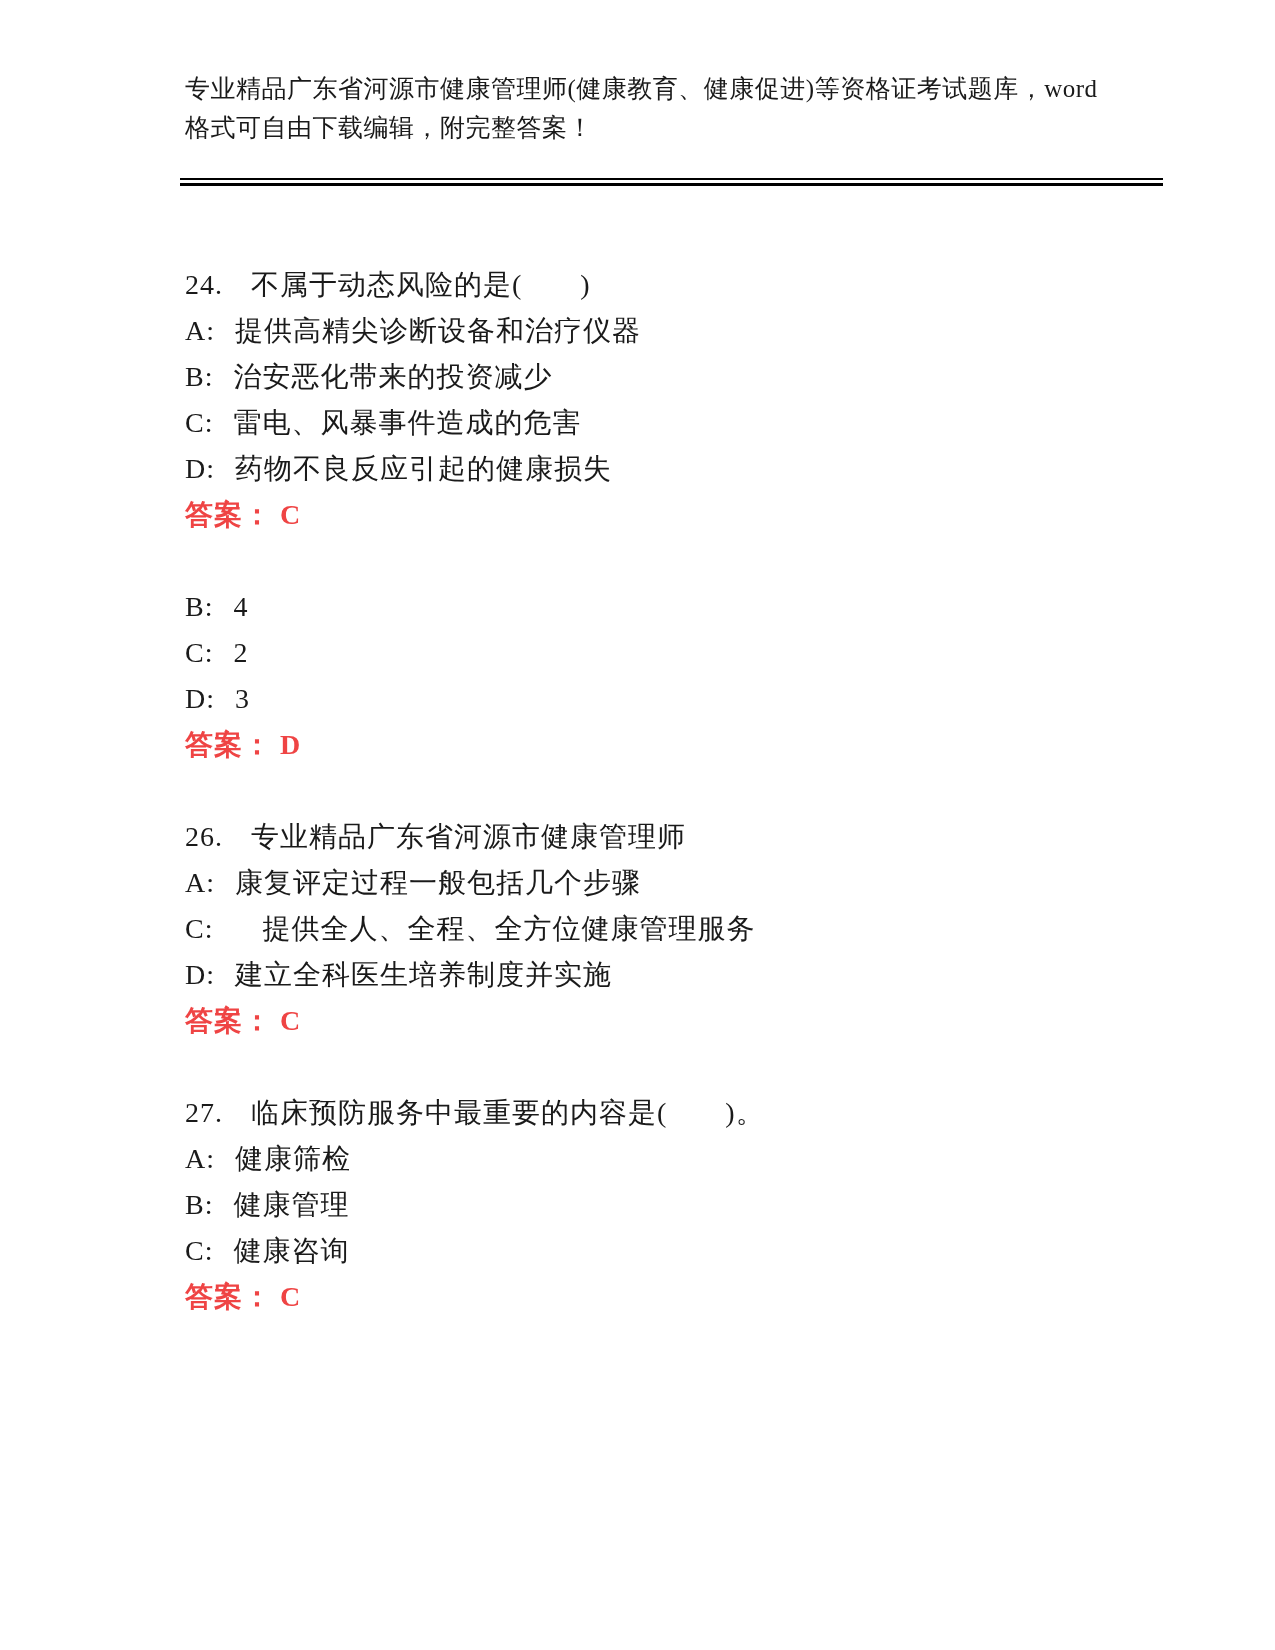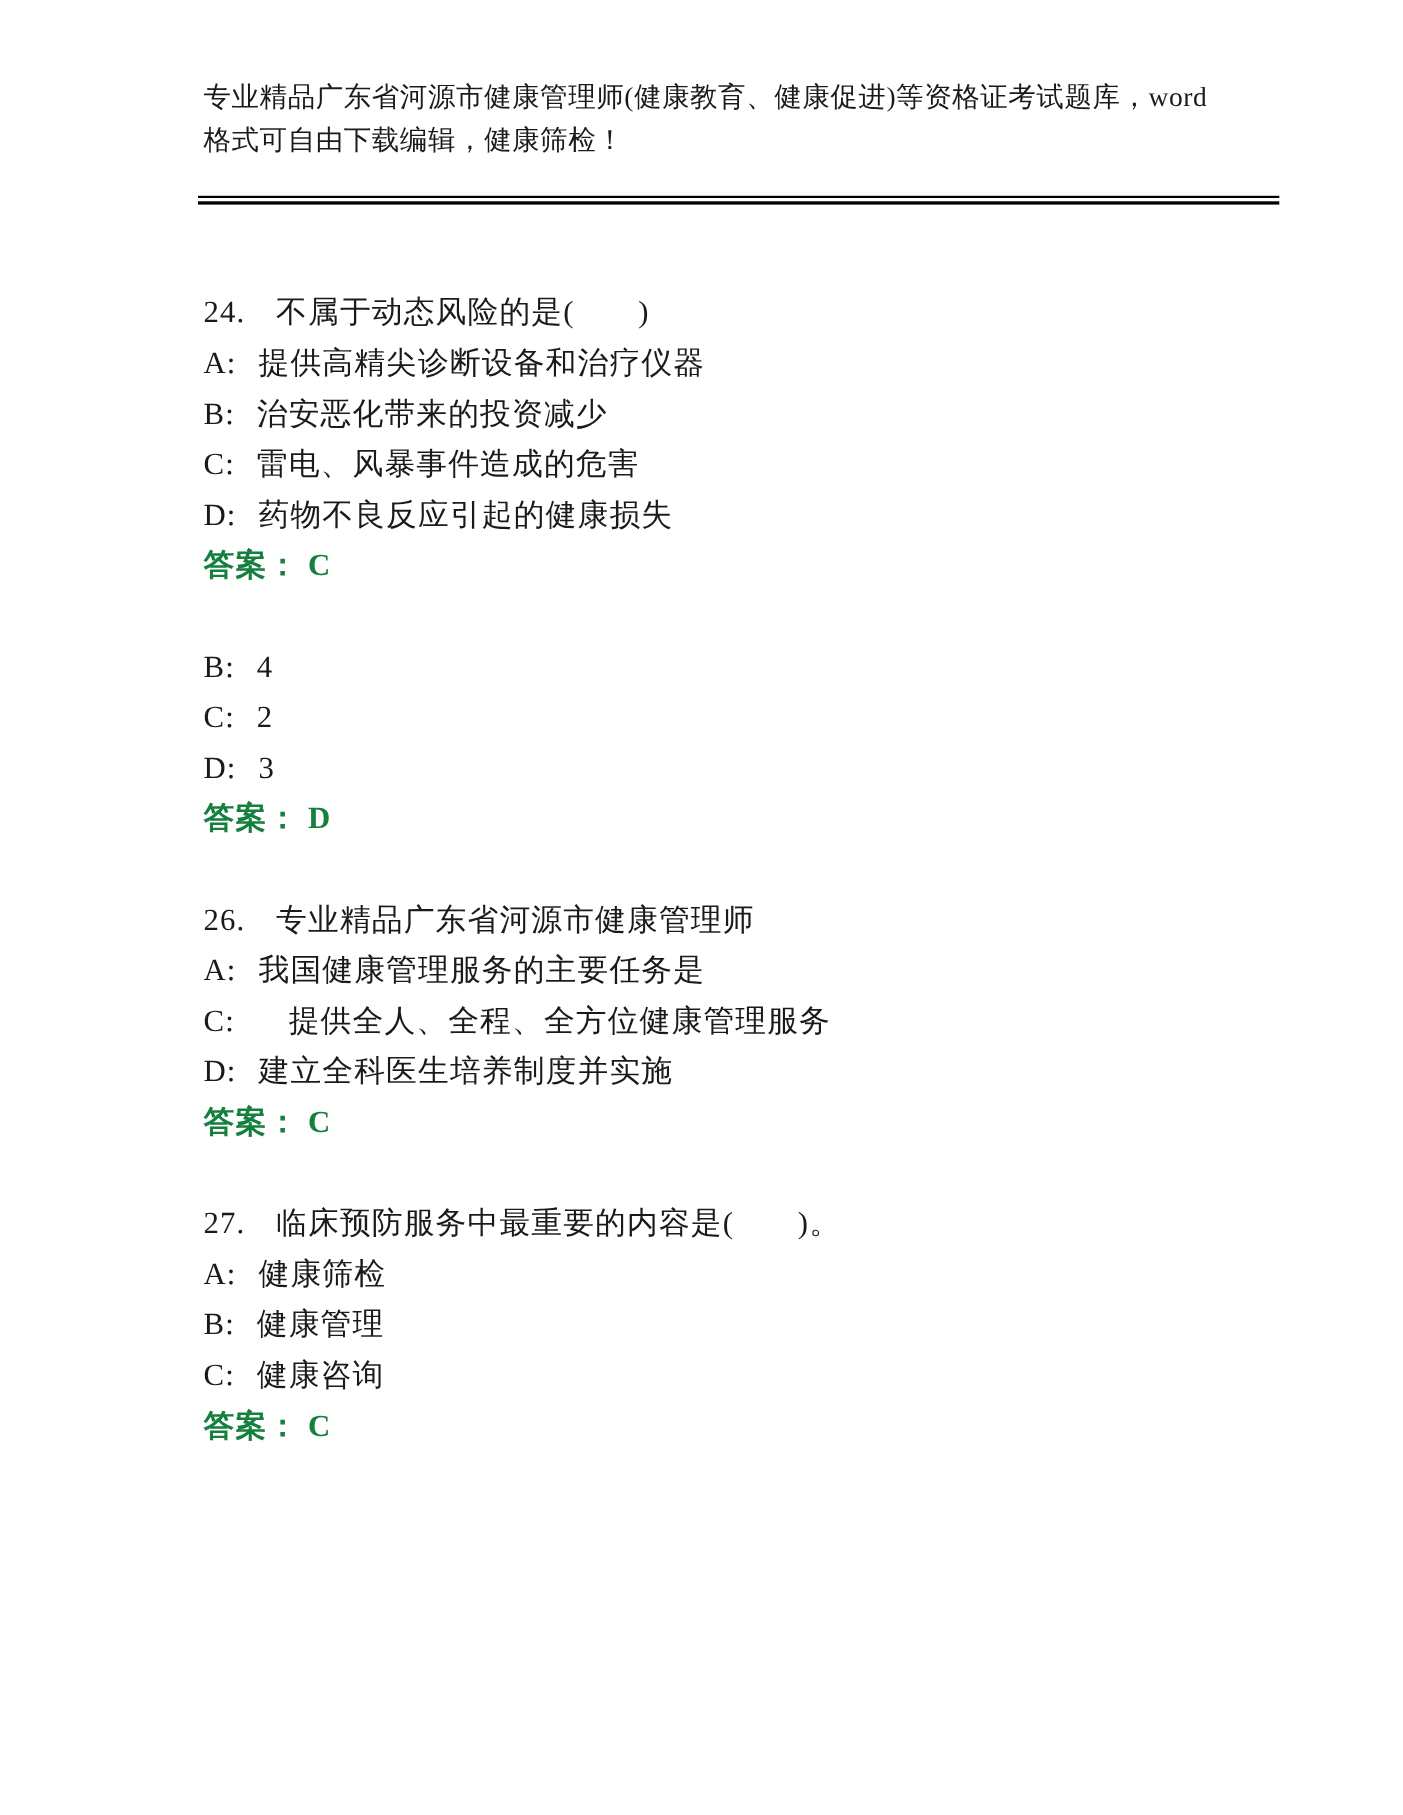--- a/index.html
+++ b/index.html
@@ -58,34 +58,34 @@
     min-width: 34px;
     margin-right: 28px;
   }
   .opt-label {
     display: inline-block;
     min-width: 26px;
     margin-right: 20px;
   }
   .answer-line {
     font-weight: 700;
-    color: #15803d;
+    color: #ef4444;
   }
   .ans-label {
     margin-right: 8px;
   }
 </style>
 </head>
 <body>
 
 <div class="page">
 
   <div class="header">
     <div>专业精品广东省河源市健康管理师(健康教育、健康促进)等资格证考试题库，word</div>
-    <div>格式可自由下载编辑，健康筛检！</div>
+    <div>格式可自由下载编辑，附完整答案！</div>
   </div>
 
   <div class="divider"></div>
 
   <div class="content">
 
     <section class="question">
       <div class="line">
         <span class="q-num">24.</span><span>不属于动态风险的是(　　)</span>
       </div>
@@ -119,21 +119,21 @@
       <div class="line answer-line">
         <span class="ans-label">答案：</span><span>D</span>
       </div>
     </section>
 
     <section class="question">
       <div class="line">
         <span class="q-num">26.</span><span>专业精品广东省河源市健康管理师</span>
       </div>
       <div class="line">
-        <span class="opt-label">A:</span><span>我国健康管理服务的主要任务是</span>
+        <span class="opt-label">A:</span><span>康复评定过程一般包括几个步骤</span>
       </div>
       <div class="line">
         <span class="opt-label">C:</span><span>　提供全人、全程、全方位健康管理服务</span>
       </div>
       <div class="line">
         <span class="opt-label">D:</span><span>建立全科医生培养制度并实施</span>
       </div>
       <div class="line answer-line">
         <span class="ans-label">答案：</span><span>C</span>
       </div>

